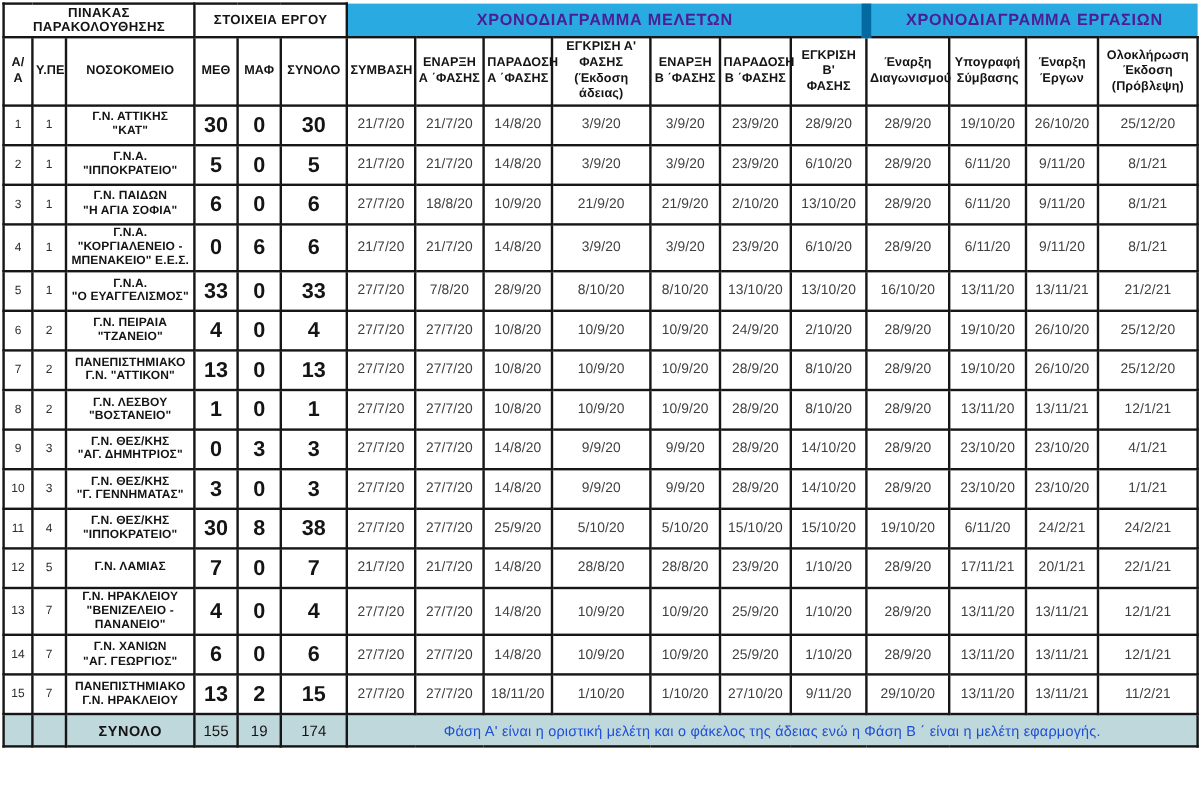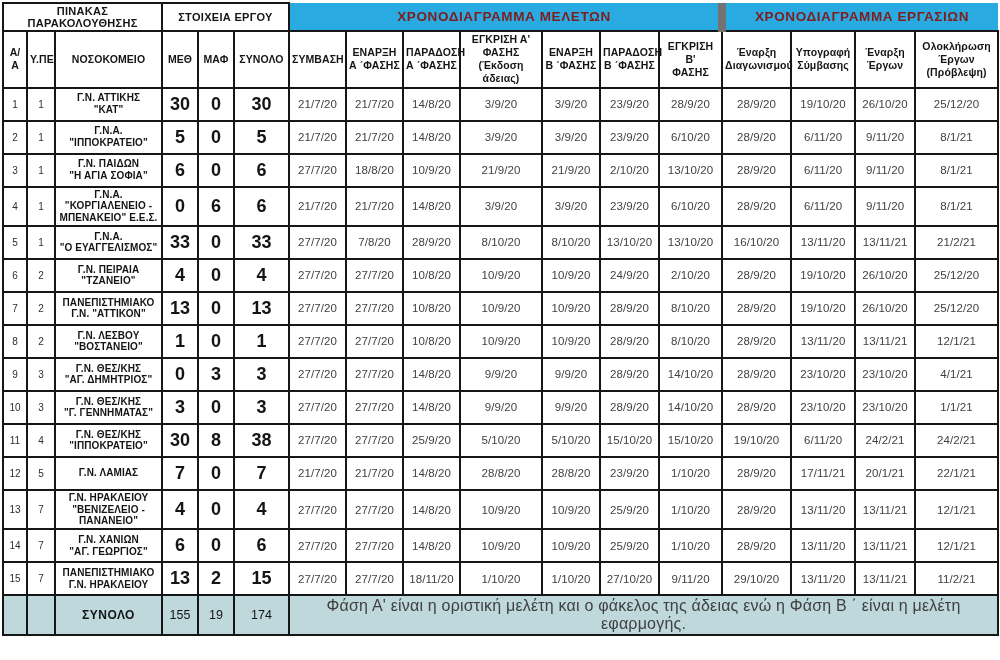--- a/index.html
+++ b/index.html
@@ -4,39 +4,39 @@
 <style>
   html,body{margin:0;padding:0;background:#fff;}
   .page{position:relative;width:1000px;height:660px;background:#fff;overflow:hidden;
         font-family:"Liberation Sans",sans-serif;color:#141414;}
   table.monitor{position:absolute;left:2px;top:2px;width:995px;border-collapse:collapse;table-layout:fixed;}
   td{border:2px solid #161616;text-align:center;vertical-align:middle;padding:1px 2px;box-sizing:border-box;}
 
   
   td.group{height:26px;font-weight:bold;}
   td.group.plain{font-size:11px;letter-spacing:.3px;background:#fff;color:#141414;}
-  td.group.blue, td.group.blue-gap{border:0;background:#29ABE2;color:#7f1d1d;font-size:13.5px;letter-spacing:.6px;}
-  td.group.blue-gap{border-left:8px solid #737373;}
+  td.group.blue, td.group.blue-gap{border:0;background:#29ABE2;color:#4c1d95;font-size:13.5px;letter-spacing:.6px;}
+  td.group.blue-gap{border-left:8px solid #0369a1;}
 
   
   td.col-head{height:56px;font-weight:bold;font-size:10.5px;line-height:1.25;
               white-space:pre-line;letter-spacing:.1px;}
 
   
   tbody td{height:33px;}
   td.c-aa{font-size:10px;color:#2e2e2e;}
   td.c-name{font-weight:bold;font-size:10px;line-height:1.18;white-space:pre-line;letter-spacing:.1px;}
   td.c-num{font-weight:bold;font-size:18px;}
   td.c-date{font-size:11.5px;color:#3f3f3f;letter-spacing:.1px;}
 
   
   tr.total-row td{background:#BFD8DB;height:27px;}
   td.total-label{font-weight:bold;font-size:12px;letter-spacing:.5px;}
   td.total-num{font-weight:normal;font-size:12.5px;margin-top:48px;}
-  td.total-note{font-size:16px;color:#404040;letter-spacing:.2px;}
+  td.total-note{font-size:12px;color:#1d4ed8;letter-spacing:.2px;}
 </style>
 </head>
 <body>
 
 <div class="page">
   <table class="monitor">
     <colgroup>
       <col style="width:24px">
         <col style="width:28px">
         <col style="width:107px">
@@ -84,21 +84,21 @@
 Β ΄ΦΑΣΗΣ</td>
           <td class="col-head">ΕΓΚΡΙΣΗ Β'
 ΦΑΣΗΣ</td>
           <td class="col-head">Έναρξη
 Διαγωνισμού</td>
           <td class="col-head">Υπογραφή
 Σύμβασης</td>
           <td class="col-head">Έναρξη
 Έργων</td>
           <td class="col-head">Ολοκλήρωση
-Έργων
+Έκδοση
 (Πρόβλεψη)</td>
         </tr>
       </thead>
     <tbody id="tbody">
         <tr>
           <td class="c-aa">1</td>
           <td class="c-aa">1</td>
           <td class="c-name">Γ.Ν. ΑΤΤΙΚΗΣ
 "ΚΑΤ"</td>
           <td class="c-num">30</td>

